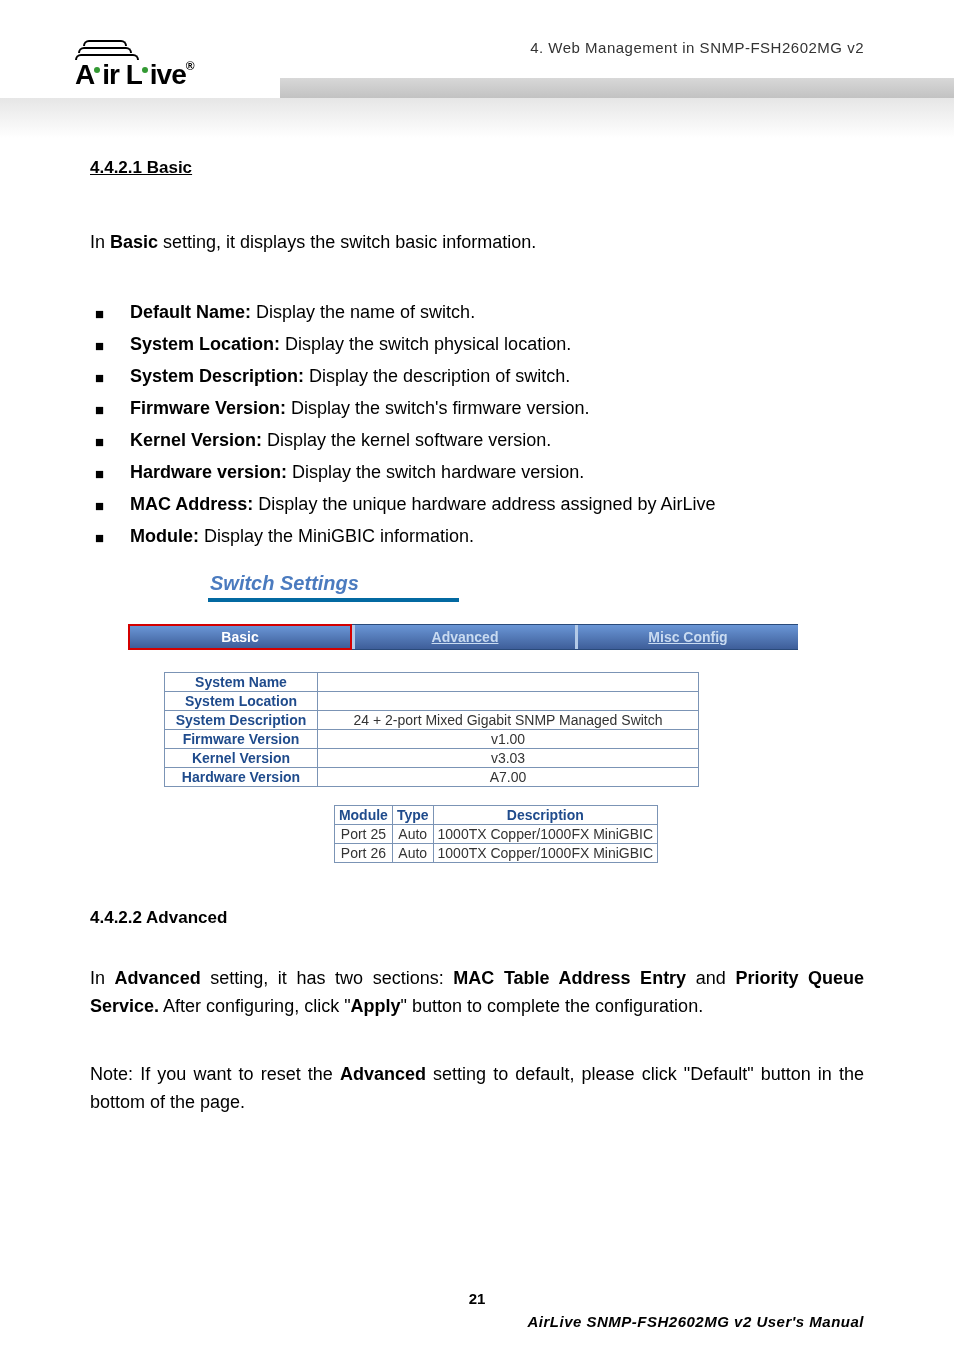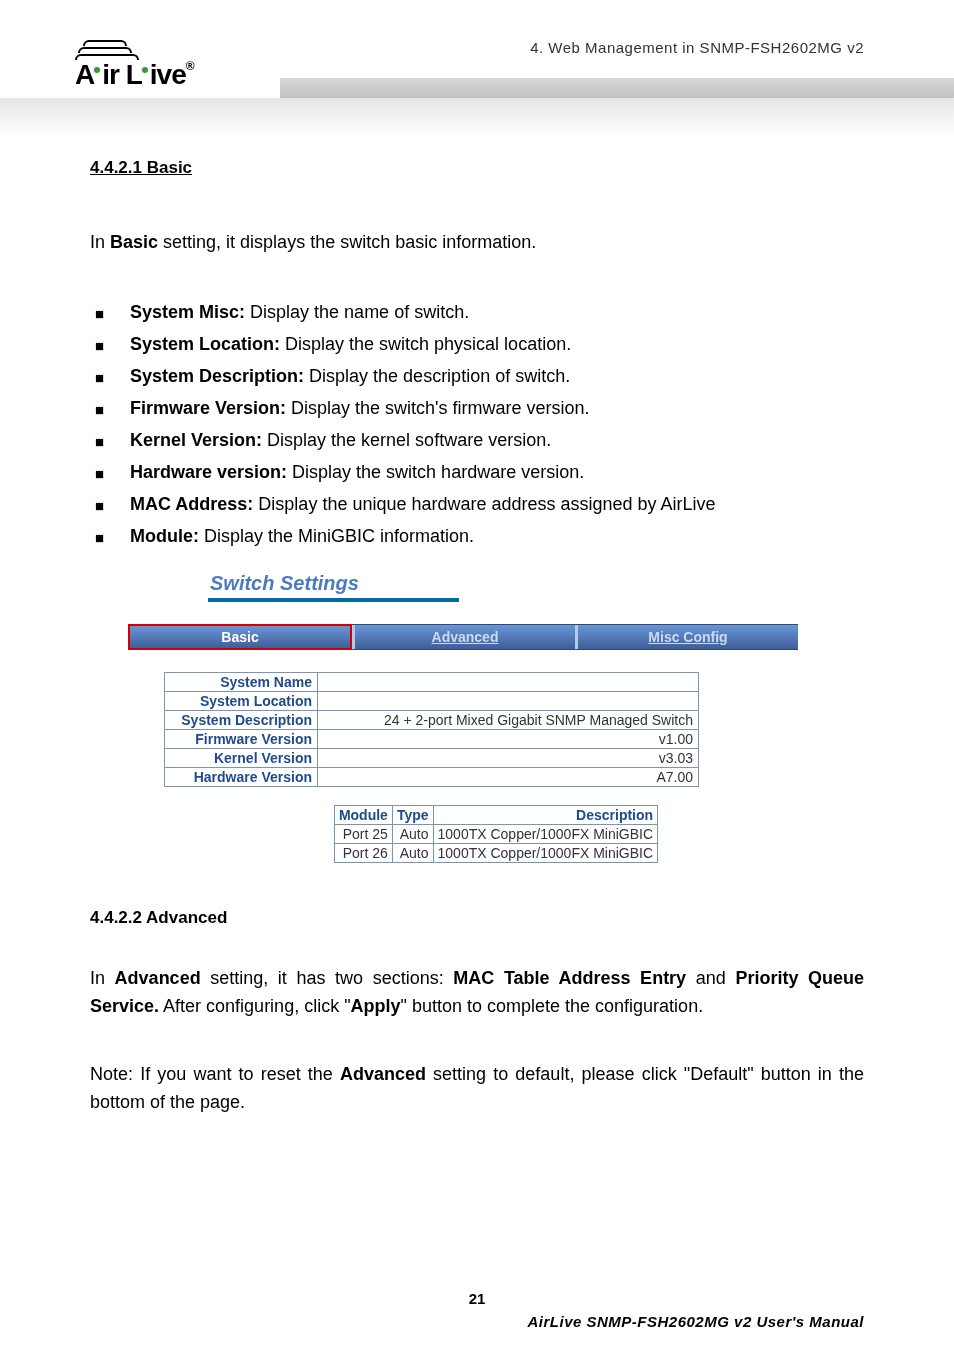--- a/index.html
+++ b/index.html
@@ -113,37 +113,37 @@
     .tabbar .sep { width: 3px; background: #b4cae7; border-top: 1px solid #2a4a7a; border-bottom: 1px solid #2a4a7a;}
     .info-table {
       border-collapse: collapse;
       margin: 22px 0 0 36px;
       font-family: Verdana, Arial, sans-serif;
       font-size: 14px;
     }
     .info-table td, .info-table th {
       border: 1px solid #7b94b5;
       padding: 1px 5px;
-      text-align: right;
+      text-align: center;
       font-weight: normal;
       color: #222;
       background: #fff;
     }
     .info-table td:first-child { font-weight: bold; color: #1f4b8c; width: 142px; }
     .info-table .val { width: 370px; color: #333; }
     .module-table {
       border-collapse: collapse;
       margin: 18px auto 0;
       font-family: Verdana, Arial;
       font-size: 14px;
     }
     .module-table td, .module-table th {
       border: 1px solid #7b94b5;
       padding: 1px 4px;
-      text-align: right;
+      text-align: center;
       color: #333;
       background: #fff;
     }
     .module-table th { font-weight: bold; color: #1f4b8c; }
     .h2 { font-weight: bold; font-size: 17px; margin: 45px 0 36px; }
     .footer {
       position: absolute;
       bottom: 42px;
       left: 0; right: 0;
       text-align: center;
@@ -180,21 +180,21 @@
 
 <div class="content">
 
   <div class="h1">4.4.2.1 Basic</div>
 
   <p class="para">
     <span>In </span><span class="strong">Basic</span><span> setting, it displays the switch basic information.</span>
   </p>
 
   <ul class="b">
-    <li><span class="strong">System Misc:</span><span> Display the name of switch.</span></li>
+    <li><span class="strong">Default Name:</span><span> Display the name of switch.</span></li>
     <li><span class="strong">System Location:</span><span> Display the switch physical location.</span></li>
     <li><span class="strong">System Description:</span><span> Display the description of switch.</span></li>
     <li><span class="strong">Firmware Version:</span><span> Display the switch's firmware version.</span></li>
     <li><span class="strong">Kernel Version:</span><span> Display the kernel software version.</span></li>
     <li><span class="strong">Hardware version:</span><span> Display the switch hardware version.</span></li>
     <li><span class="strong">MAC Address:</span><span> Display the unique hardware address assigned by AirLive</span></li>
     <li><span class="strong">Module:</span><span> Display the MiniGBIC information.</span></li>
   </ul>
 
   <div class="fig">

